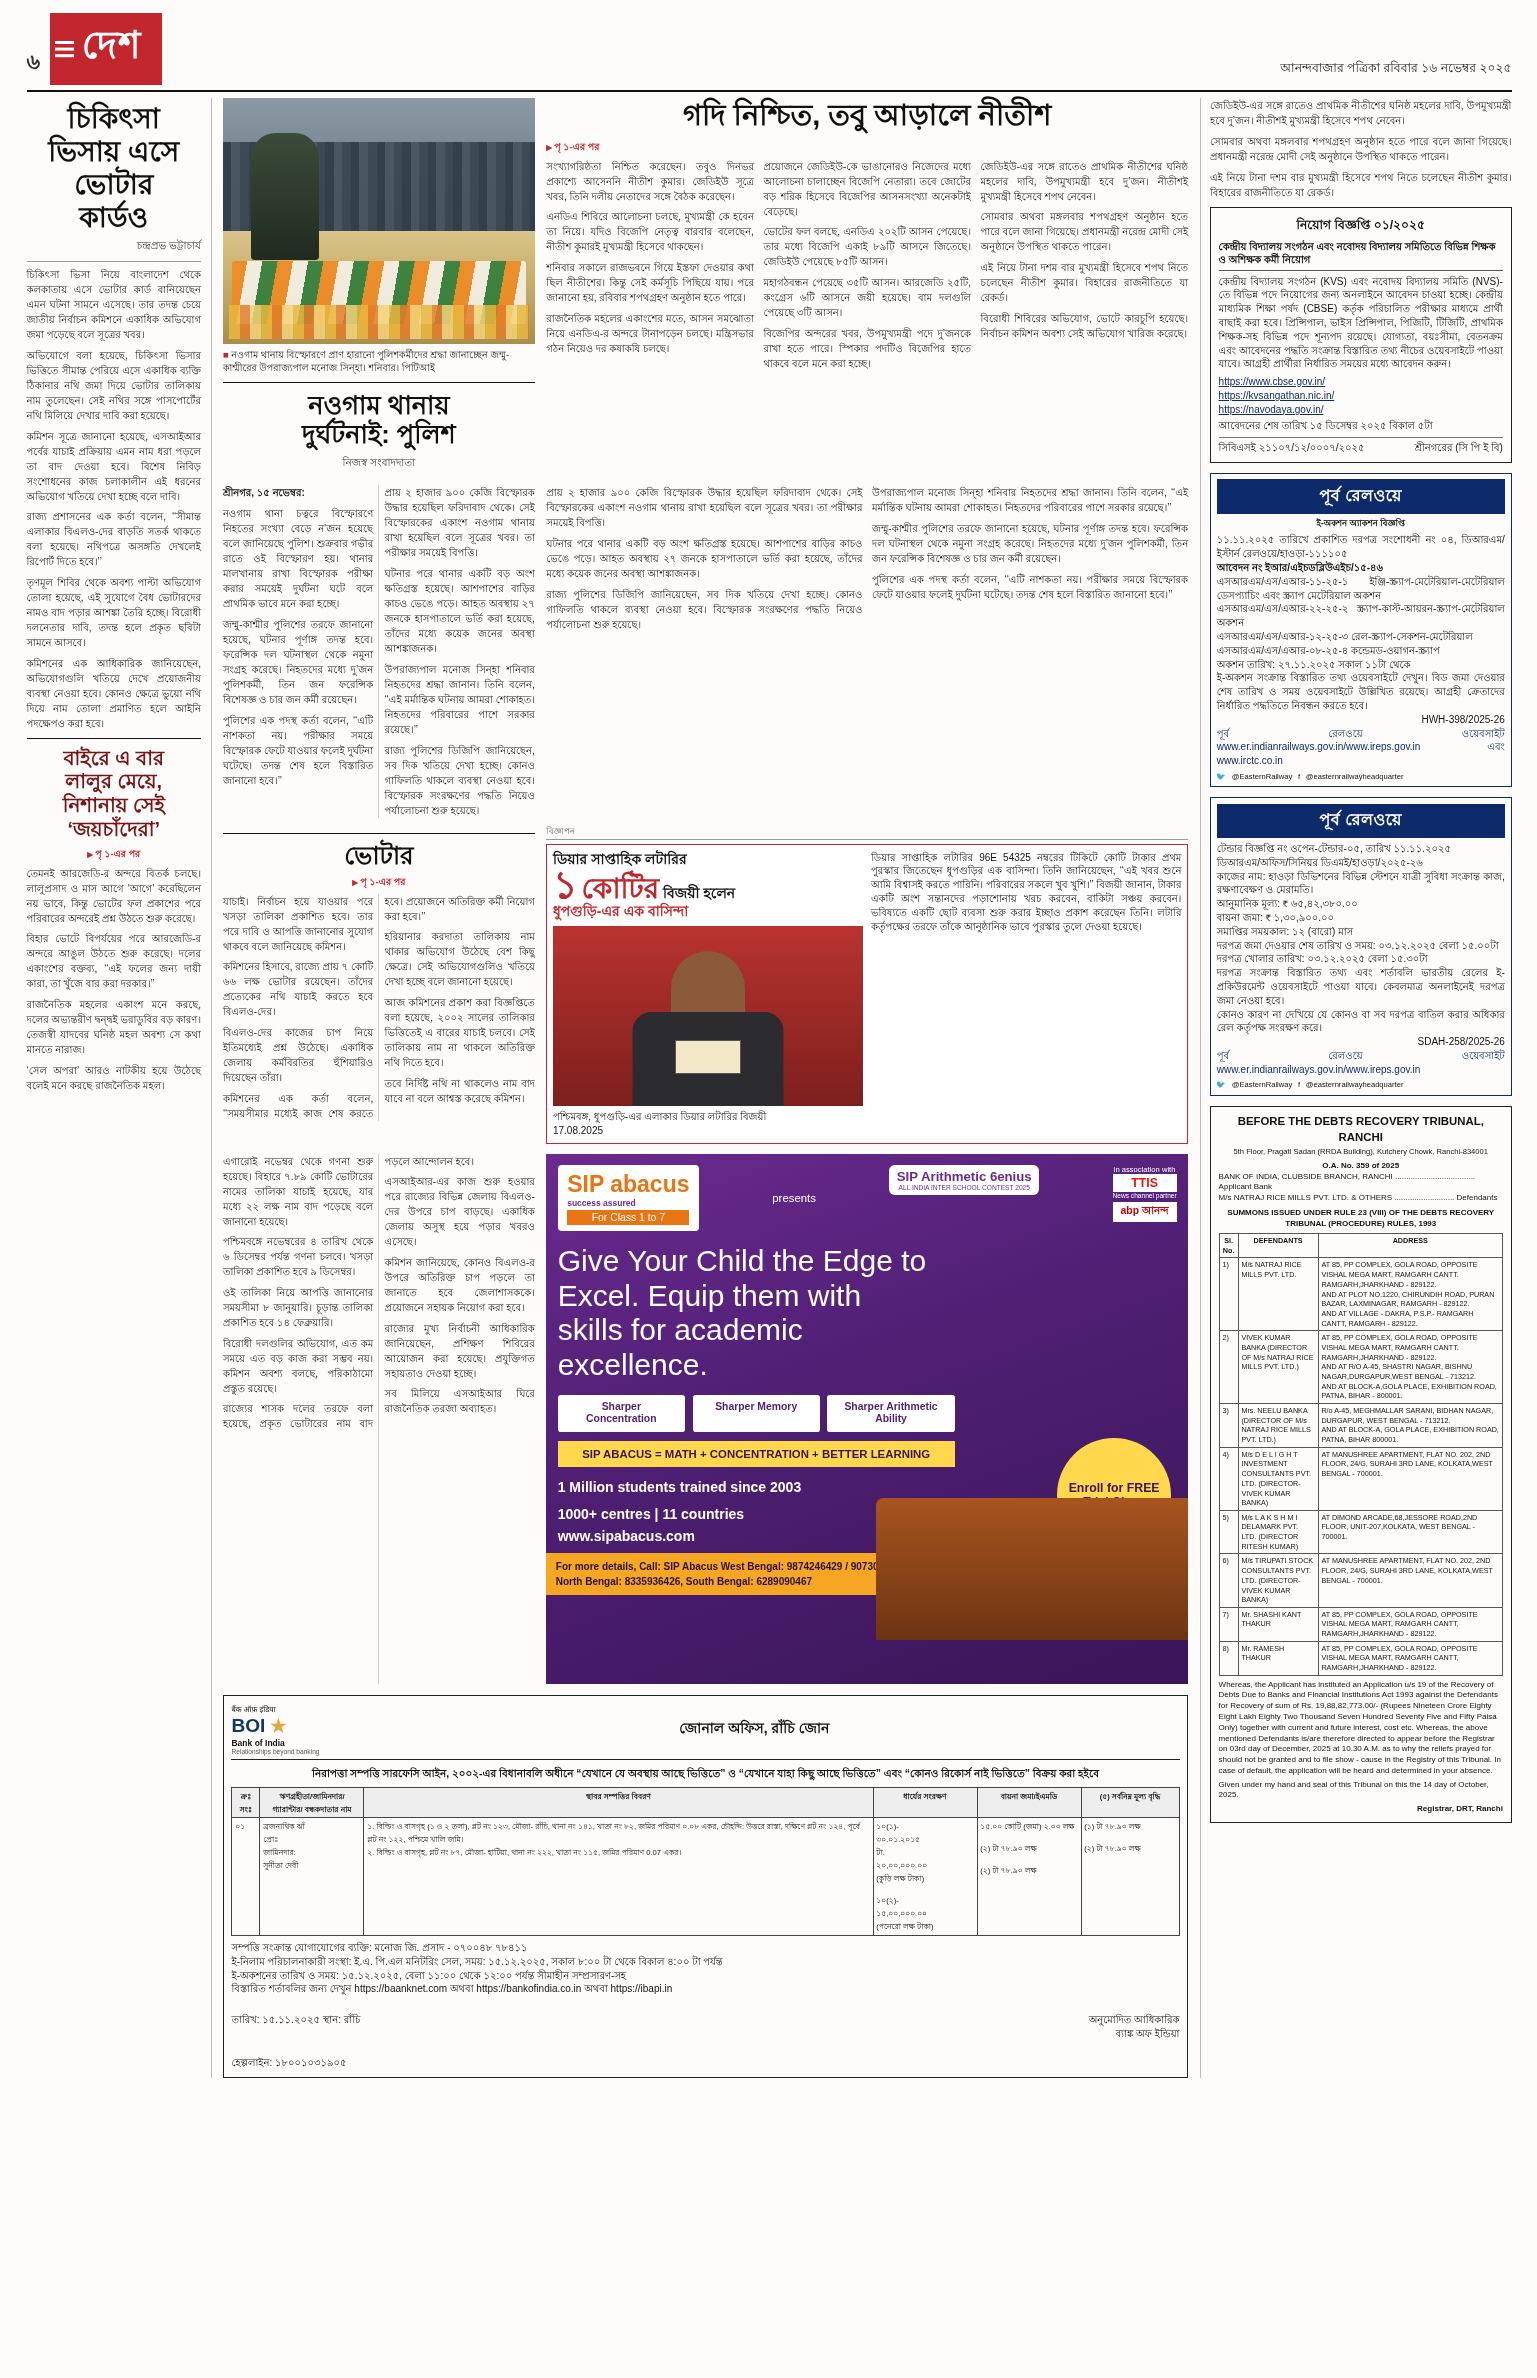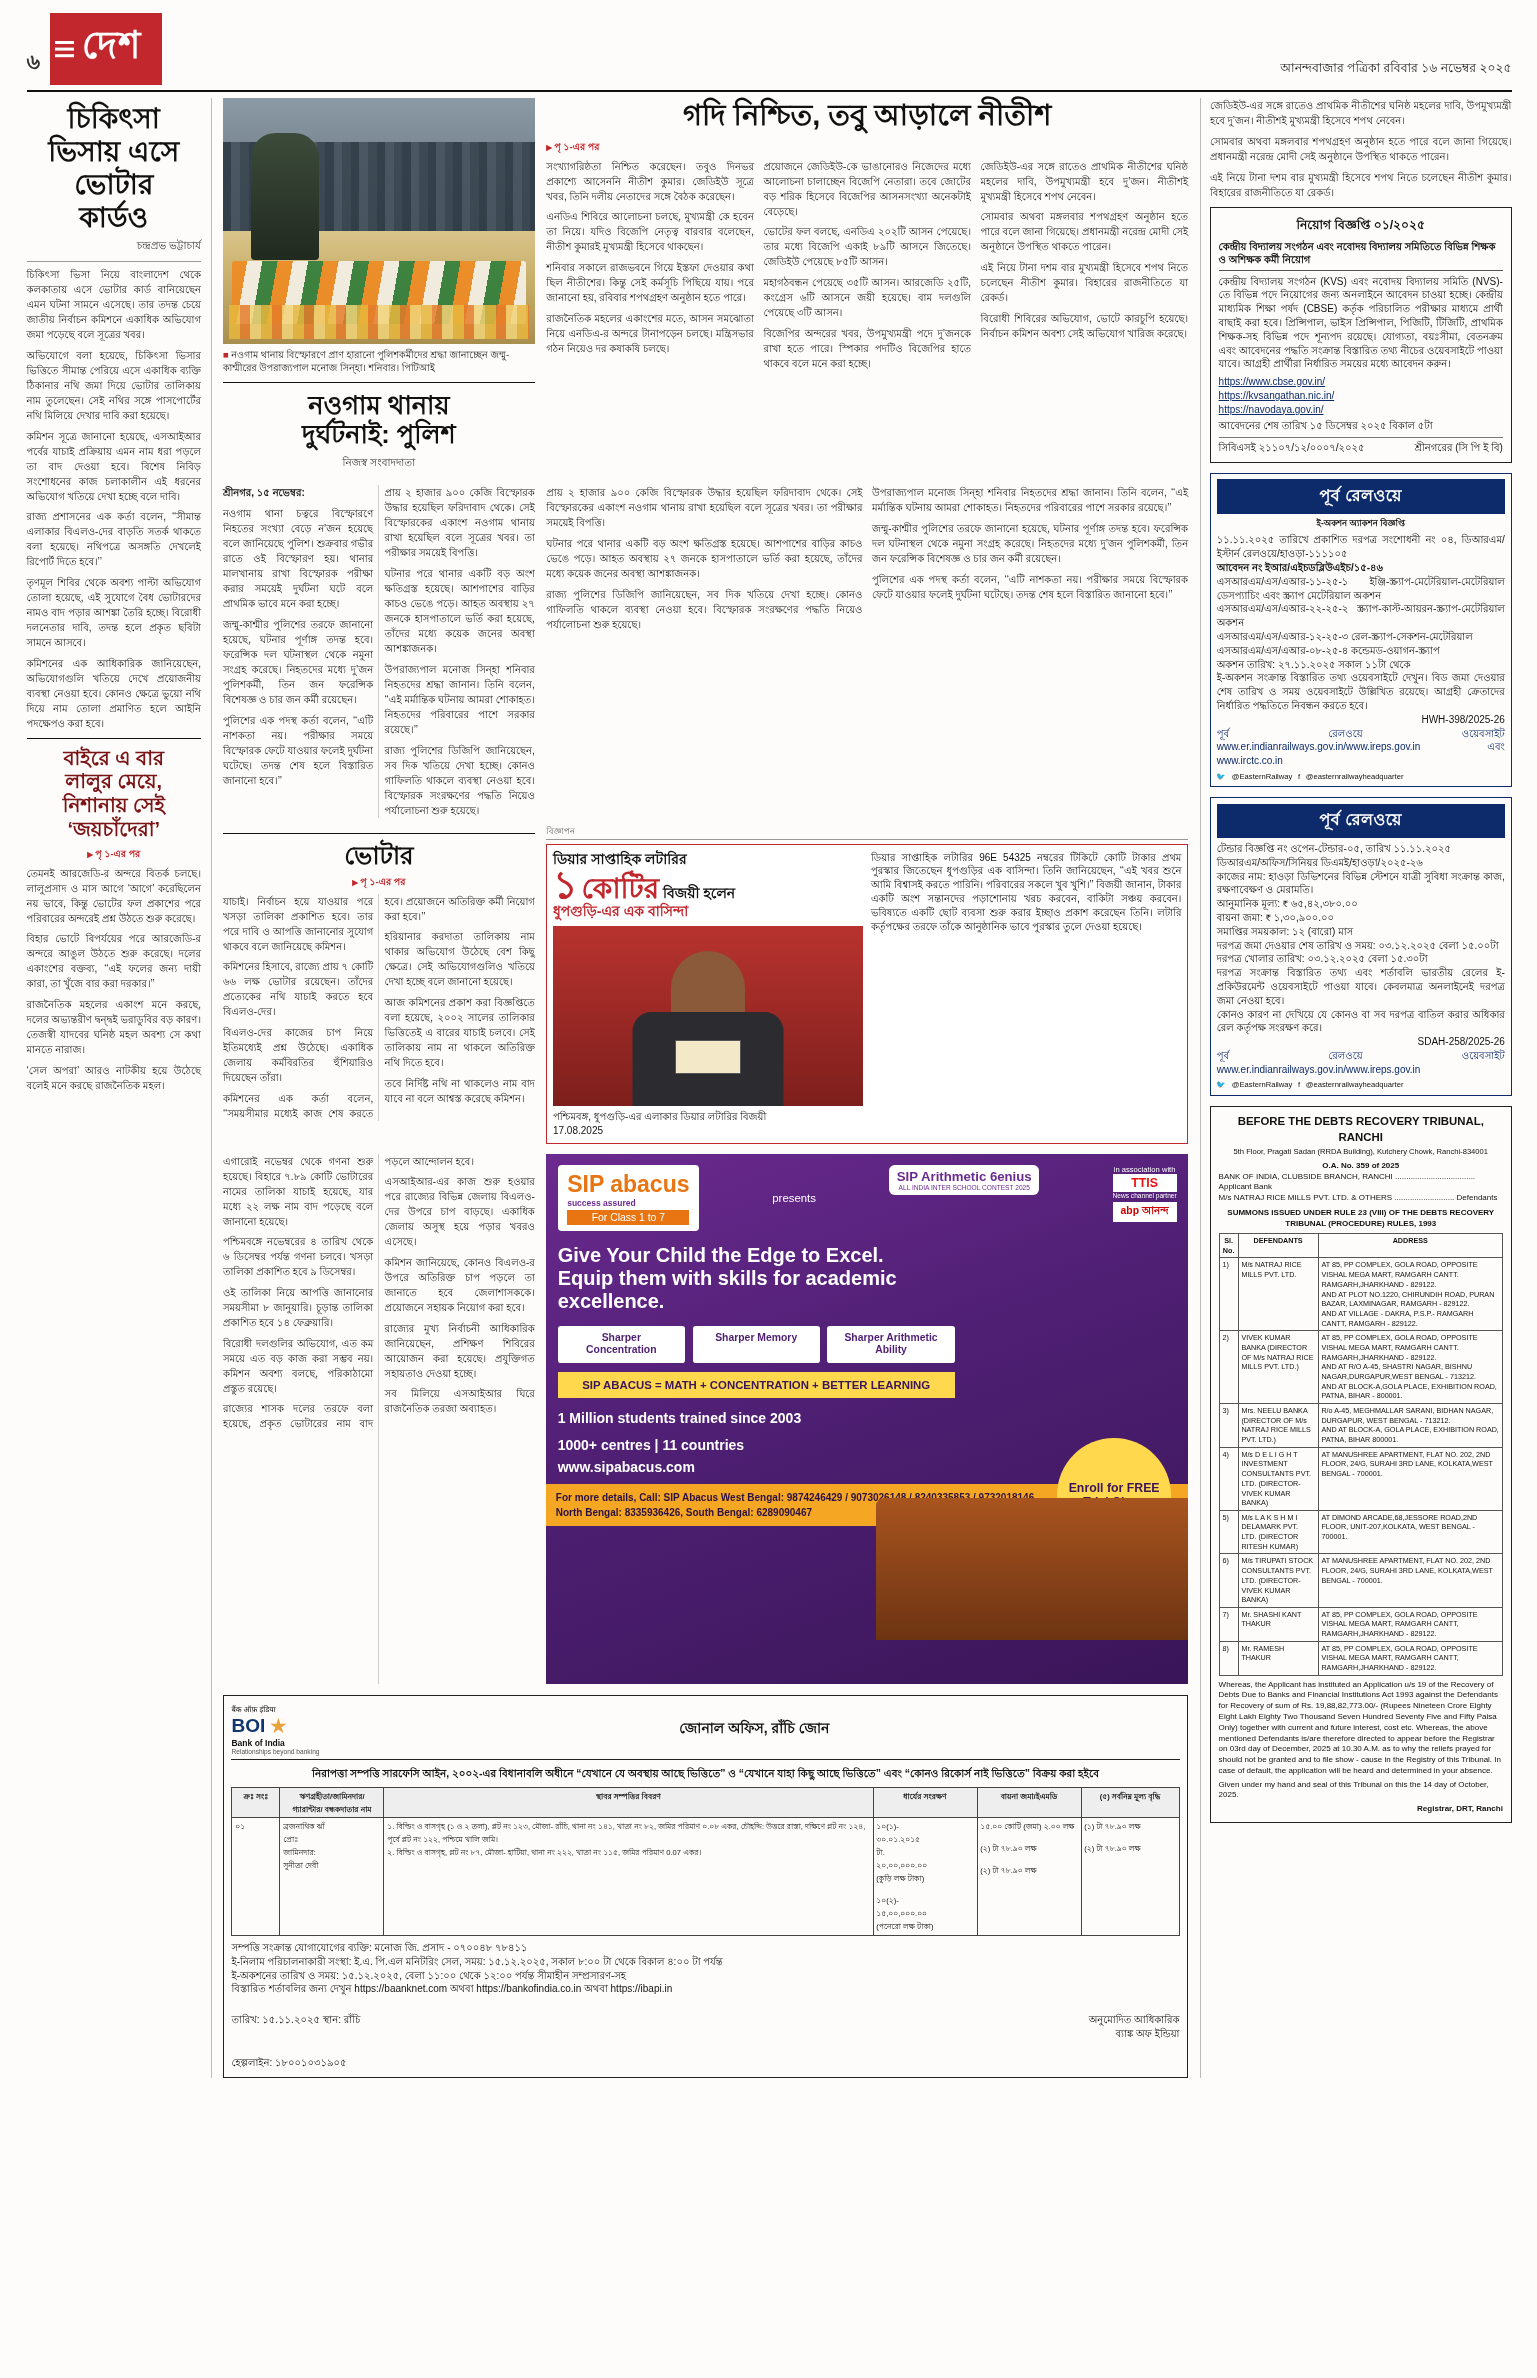--- a/index.html
+++ b/index.html
@@ -100,21 +100,21 @@
   .sip-ad {
     background: linear-gradient(160deg,#6b2a8f 0%, #4e1f73 45%, #3a1558 100%);
     color:#fff; padding:11.4px; position:relative; overflow:hidden;
   }
   .sip-top { display:flex; justify-content:space-between; align-items:flex-start; }
   .sip-logo-box { background:#fff; color:#222; padding:5.7px 9.5px; border-radius:3.8px; }
   .sip-logo { font-size:23px; font-weight:bold; color:#e87511; }
   .sip-tag { font-size:8.5px; color:#6b2a8f; font-weight:bold; }
   .sip-class { background:#e87511; color:#fff; font-size:10.4px; text-align:center; padding:1.9px; margin-top:2.8px;}
   .sip-badge { background:#fff; color:#6b2a8f; border-radius:5.7px; padding:3.8px 7.6px; text-align:center; }
-  .sip-h1 { font-size:20px; font-weight:bold; line-height:1.15; margin:13.2px 0 0; max-width:60%; }
+  .sip-h1 { font-size:30px; font-weight:normal; line-height:1.15; margin:13.2px 0 0; max-width:60%; }
   .pillrow { display:flex; gap:7.6px; margin-top:13.2px; }
   .pill { background:#fff; color:#4e1f73; font-size:10.4px; font-weight:bold;
           padding:5.7px 7.6px; text-align:center; border-radius:2.8px; line-height:1.2;}
   .sip-eq { background:#ffd84d; color:#3a1558; font-weight:bold; font-size:11.4px;
             text-align:center; padding:5.7px; margin-top:9.5px; line-height:1.3;}
   .sip-stats { font-size:14px; font-weight:bold; margin-top:11.4px; }
   .enroll { position:absolute; right:17px; top:284px; background:#ffd84d; color:#3a1558;
             width:114px; height:114px; border-radius:57px; display:flex; flex-direction:column;
             align-items:center; justify-content:center; font-weight:bold; font-size:12.3px; text-align:center;}
   .sip-bottom { background:#f5a623; color:#2b1140; font-size:10px; font-weight:bold;
@@ -371,21 +371,21 @@
             </div>
             <div style="font-size:8.5px; font-weight:bold;">Bank of India</div>
             <div style="font-size:6.6px; color:#555;">Relationships beyond banking</div>
           </div>
           <div style="flex:1; text-align:center; font-size:14px; font-weight:bold;">জোনাল অফিস, রাঁচি জোন</div>
         </div>
         <div class="notice-h" style="margin-top:5.7px; font-size:10.4px;">নিরাপত্তা সম্পত্তি সারফেসি আইন, ২০০২-এর বিধানাবলি অধীনে “যেখানে যে অবস্থায় আছে ভিত্তিতে” ও “যেখানে যাহা কিছু আছে ভিত্তিতে” এবং “কোনও রিকোর্স নাই ভিত্তিতে” বিক্রয় করা হইবে</div>
         <table class="t">
           <thead>
             <tr>
-              <th style="width:48px">ক্রঃ সংঃ</th>
+              <th style="width:28px">ক্রঃ সংঃ</th>
               <th style="width:104px">ঋণগ্রহীতা/জামিনদার/ গ্যারান্টার/ বন্ধকদাতার নাম</th>
               <th>স্থাবর সম্পত্তির বিবরণ</th>
               <th style="width:104px">ধার্যের সংরক্ষণ</th>
               <th style="width:104px">বায়না জমা/ইএমডি</th>
               <th style="width:98px">(৫) সর্বনিম্ন মূল্য বৃদ্ধি</th>
             </tr>
           </thead>
           <tbody>
             <tr>
               <td>০১</td>

